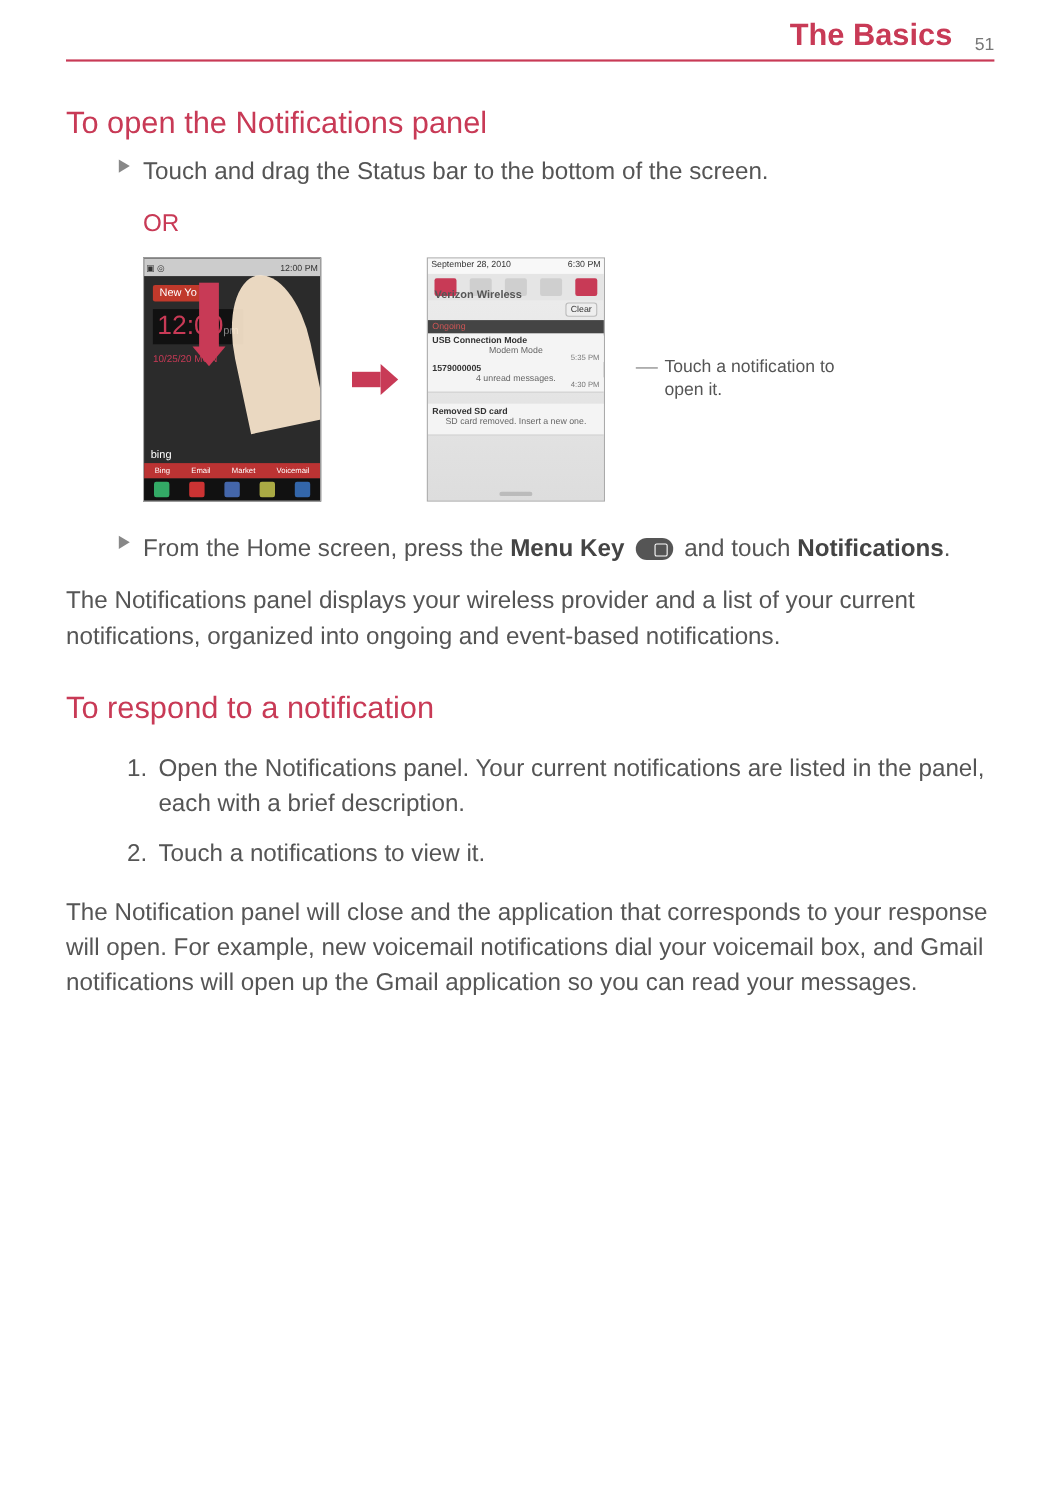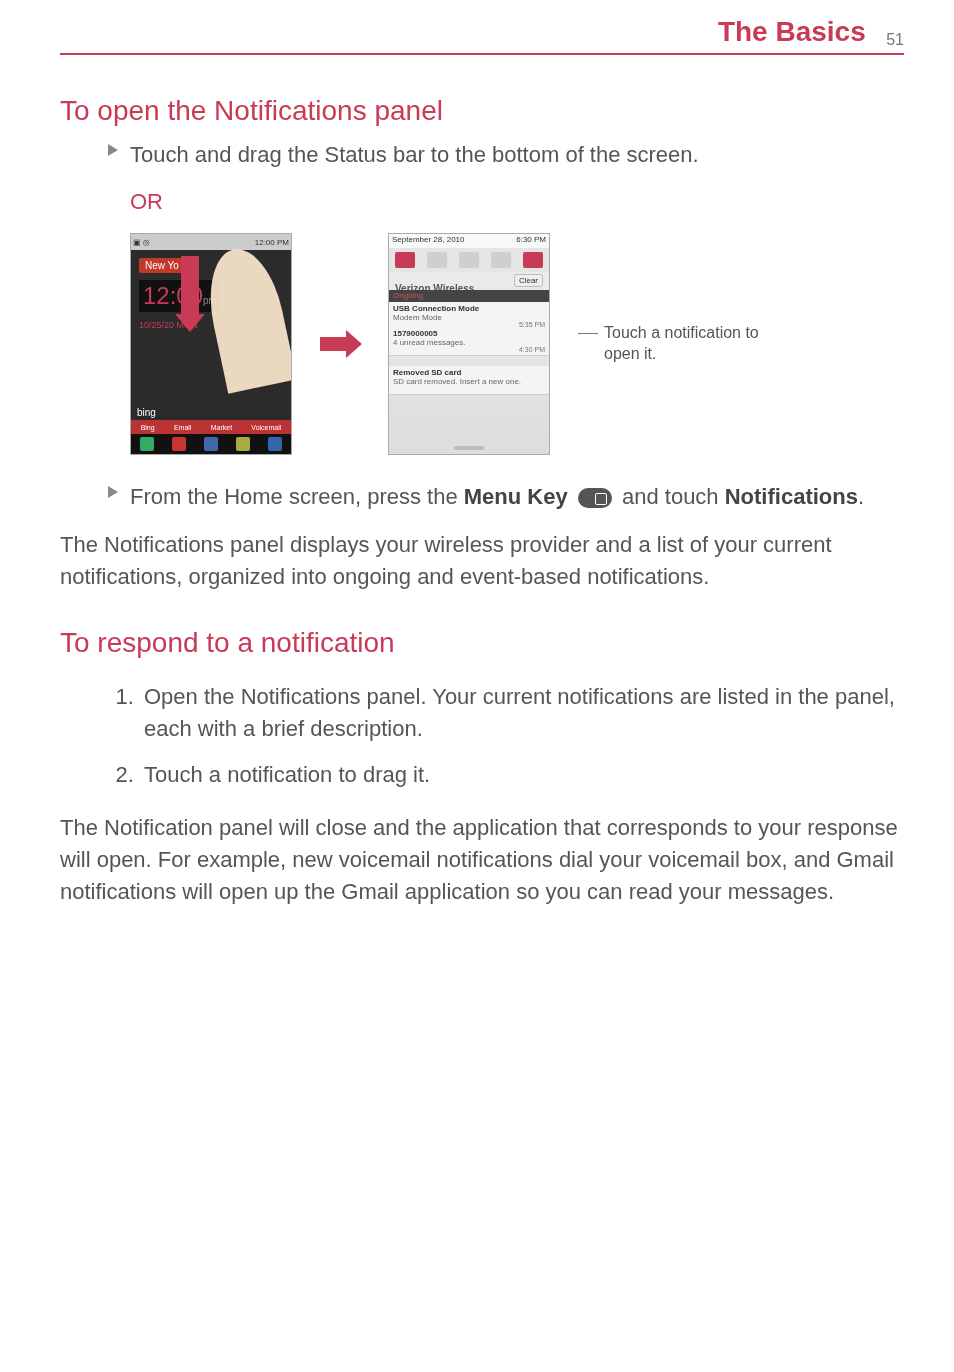--- a/index.html
+++ b/index.html
@@ -122,29 +122,29 @@
     width: 160px; height: 220px; border:1px solid #aaa;
     background: linear-gradient(#eee,#ddd); position:relative;
     font-family: sans-serif; font-size:9px; color:#333; overflow:hidden;
   }
   .p2-date { position:absolute; top:0; left:0; right:0; height:14px; background:#f8f8f8;
     display:flex; justify-content:space-between; padding:1px 3px; font-size:8px; color:#333; }
   .p2-toggles { position:absolute; top:14px; left:0; right:0; height:24px; background:#e5e5e5;
     display:flex; justify-content:space-around; align-items:center; }
   .tog { width:20px; height:16px; background:#cfcfcf; border-radius:2px; }
   .tog.on { background:#c83a56; }
-  .p2-carrier { position:absolute; top:28px; left:6px; font-weight:bold; color:#555; font-size:10px;margin-top:21px; }
+  .p2-carrier { position:absolute; top:28px; left:6px; font-weight:bold; color:#555; font-size:10px; }
   .p2-clear { position:absolute; top:40px; right:6px; font-size:8px; background:#eee; border:1px solid #bbb; padding:1px 4px; border-radius:3px; }
   .p2-section { position:absolute; left:0; right:0; height:12px; background:#444; color:#c55; font-size:8px; padding:1px 4px; }
   .p2-ong { top:56px; }
   .p2-notif { top:94px; }
   .p2-item { position:absolute; left:0; right:0; background:#f4f4f4; border-bottom:1px solid #ccc;
     padding:2px 4px; font-size:8px; }
   .p2-item .title { color:#333; font-weight:bold; }
-  .p2-item .sub { color:#666; }
+  .p2-item .sub { color:#666;text-align:center; }
   .p2-item .time { position:absolute; right:4px; bottom:2px; color:#777; font-size:7px; }
   .p2-i1 { top:68px; height:24px; }
   .p2-i2 { top:93px; height:24px; }
   .p2-i3 { top:132px; height:24px; }
   .p2-handle { position:absolute; bottom:4px; left:50%; transform:translateX(-50%);
     width:30px; height:4px; background:#bbb; border-radius:2px; }
   .callout {
     color:#555; font-size:16px; line-height:1.3; max-width:180px;
   }
   .body-para {
@@ -267,18 +267,18 @@
     <span> and touch </span>
     <span class="bold">Notifications</span><span>.</span>
   </div>
 
   <div class="body-para">The Notifications panel displays your wireless provider and a list of your current notifications, organized into ongoing and event-based notifications.</div>
 
   <div class="section-heading" style="margin-top:34px">To respond to a notification</div>
 
   <ol class="steps">
     <li>Open the Notifications panel. Your current notifications are listed in the panel, each with a brief description.</li>
-    <li>Touch a notification to drag it.</li>
+    <li>Touch a notifications to view it.</li>
   </ol>
 
   <div class="body-para" style="margin-top:4px">The Notification panel will close and the application that corresponds to your response will open. For example, new voicemail notifications dial your voicemail box, and Gmail notifications will open up the Gmail application so you can read your messages.</div>
 
 </div>
 
 </body></html>

